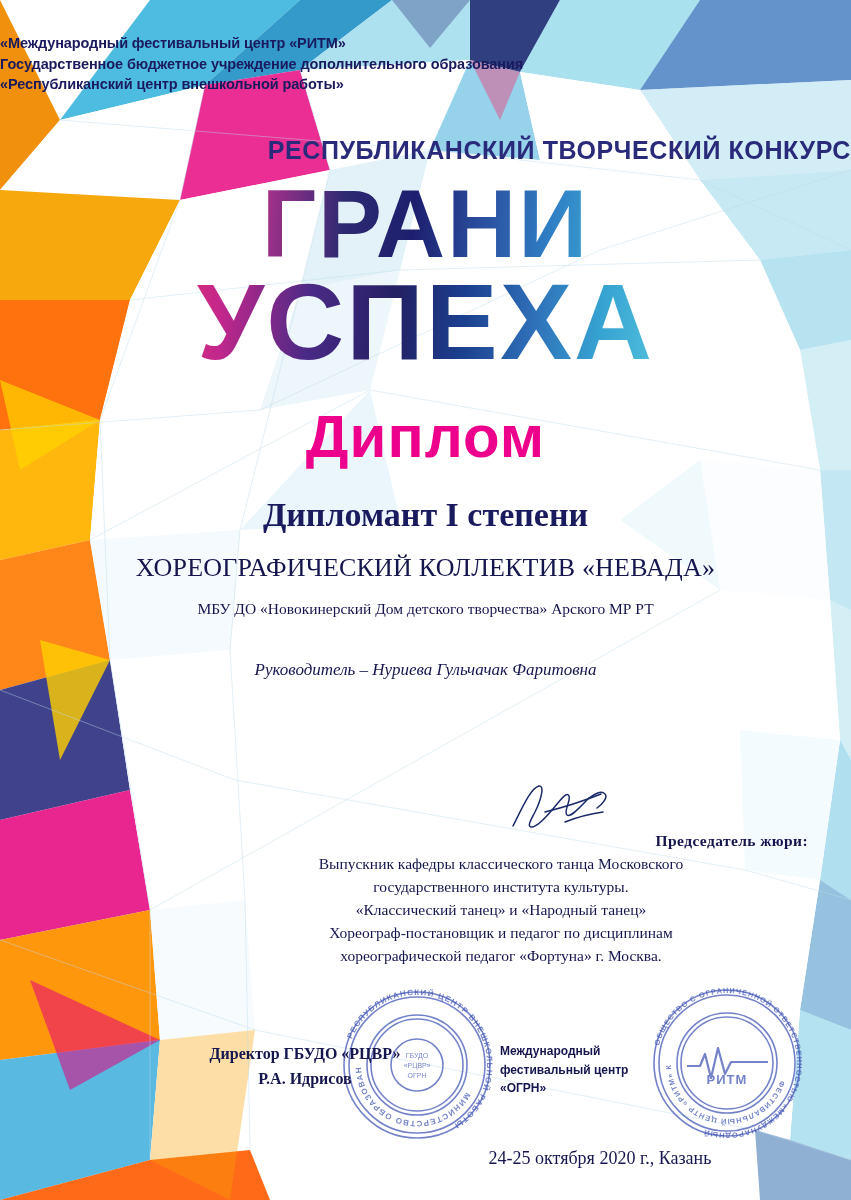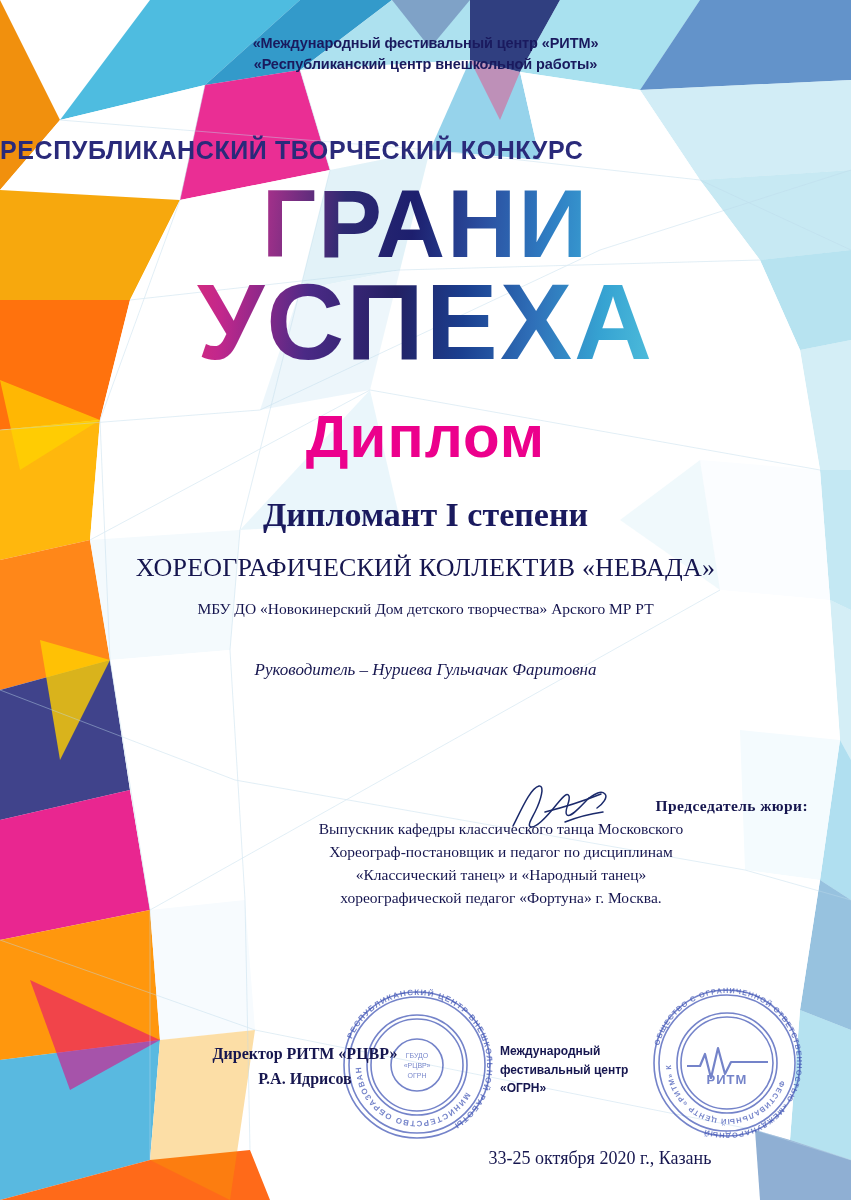--- a/index.html
+++ b/index.html
@@ -31,37 +31,36 @@
     width: 851px;
     height: 1200px;
   }
 
   
   .org-block {
     position: absolute;
     left: 0;
     top: 33px;
     width: 851px;
-    text-align: center;
     font-family: "Liberation Sans", sans-serif;
     font-weight: bold;
     font-size: 14.5px;
     line-height: 1.42;
     color: #1a1a5e;
     letter-spacing: -0.1px;
   }
   .org-block div { white-space: nowrap; }
 
   
   .contest-title {
     position: absolute;
     left: 0;
     top: 136px;
     width: 851px;
-    text-align: left;
+    text-align: right;
     font-family: "Liberation Sans", sans-serif;
     font-weight: bold;
     font-size: 25px;
     letter-spacing: 0.6px;
     color: #2a2a7a;
   }
 
   
   .logo-word {
     position: absolute;
@@ -178,20 +177,21 @@
     font-family: "Liberation Serif", serif;
     font-size: 15.5px;
     line-height: 1.48;
     color: #16164f;
   }
   .jury-title {
     font-weight: bold;
     letter-spacing: 0.4px;
     text-align: right;
     padding-right: 8px;
+    margin-top: 35px;
   }
   .jury-name {
     font-weight: bold;
     text-align: right;
     padding-right: 8px;
   }
   .jury-line { text-align: center; }
 
   .signature {
     position: absolute;
@@ -355,20 +355,21 @@
     <polygon points="470,60 520,72 500,120" fill="#ef3d7a" opacity="0.45"></polygon>
     <polygon points="392,0 470,0 430,48" fill="#2b2f7e" opacity="0.35"></polygon>
     <polygon points="240,530 370,390 400,520" fill="#e8f5fb" opacity="0.9"></polygon>
     <polygon points="700,460 720,590 620,520" fill="#eef8fc" opacity="0.9"></polygon>
   </svg>
 
   <div class="content">
 
     <div class="org-block">
       <div>«Международный фестивальный центр «РИТМ»</div>
+      <div>Государственное бюджетное учреждение дополнительного образования</div>
       <div>«Республиканский центр внешкольной работы»</div>
     </div>
 
     <div class="contest-title">РЕСПУБЛИКАНСКИЙ ТВОРЧЕСКИЙ КОНКУРС</div>
 
     <div class="logo-word logo-grani">ГРАНИ</div>
     <div class="logo-word logo-uspeha">УСПЕХА</div>
 
     <div class="diplom-word">Диплом</div>
 
@@ -384,22 +385,23 @@
         <path d="M8,44 C18,24 26,6 34,4 C40,3 36,18 30,30 C26,38 22,44 26,45 C32,46 44,32 52,22 C58,15 62,10 64,14 C66,19 58,30 62,33 C66,36 76,24 84,16"></path>
         <path d="M40,30 C56,26 76,20 96,12"></path>
         <path d="M84,16 C90,12 96,8 100,12 C103,15 98,22 92,26"></path>
         <path d="M60,40 C70,36 84,32 98,30"></path>
       </g>
     </svg>
 
     <div class="jury-block">
       <div class="jury-title">Председатель  жюри:</div>
       <div class="jury-line">Выпускник кафедры классического танца Московского</div>
+      <div class="jury-line">государственного института   культуры.</div>
+      <div class="jury-line">«Классический танец» и «Народный танец»</div>
       <div class="jury-line">Хореограф-постановщик и педагог по дисциплинам</div>
-      <div class="jury-line">«Классический танец» и «Народный танец»</div>
       <div class="jury-line">хореографической педагог «Фортуна» г. Москва.</div>
     </div>
 
     <svg class="stamp stamp-left" width="170" height="170" viewBox="0 0 170 170" aria-hidden="true">
       <defs>
         <path id="lcirc1" d="M85,85 m-70,0 a70,70 0 1,1 140,0 a70,70 0 1,1 -140,0"></path>
         <path id="lcirc2" d="M85,85 m-56,0 a56,56 0 1,1 112,0 a56,56 0 1,1 -112,0"></path>
       </defs>
       <g fill="none" stroke="#3f54b5" stroke-width="1.6" opacity="0.72">
         <circle cx="85" cy="85" r="73"></circle>
@@ -434,26 +436,26 @@
         <text><textPath href="#rcirc1" startOffset="4%">ОБЩЕСТВО С ОГРАНИЧЕННОЙ ОТВЕТСТВЕННОСТЬЮ «МЕЖДУНАРОДНЫЙ</textPath></text>
         <text><textPath href="#rcirc2" startOffset="55%">ФЕСТИВАЛЬНЫЙ ЦЕНТР «РИТМ» КАЗАНЬ</textPath></text>
       </g>
       <g fill="#3f54b5" opacity="0.72">
         <path d="M45,88 L58,88 L63,76 L69,100 L76,70 L83,96 L89,84 L126,84" fill="none" stroke="#3f54b5" stroke-width="2.2" stroke-linejoin="round"></path>
         <text x="85" y="106" text-anchor="middle" font-family="Liberation Sans, sans-serif" font-size="13" font-weight="bold" letter-spacing="1">РИТМ</text>
       </g>
     </svg>
 
     <div class="sig-left">
-      <div>Директор РИТМ «РЦВР»</div>
+      <div>Директор ГБУДО «РЦВР»</div>
       <div>Р.А. Идрисов</div>
     </div>
 
     <div class="sig-right">
       <div>Международный</div>
       <div>фестивальный центр</div>
       <div>«ОГРН»</div>
     </div>
 
-    <div class="footer-date">33-25 октября 2020 г.,  Казань</div>
+    <div class="footer-date">24-25 октября 2020 г.,  Казань</div>
 
   </div>
 </div>
 
 </body></html>

